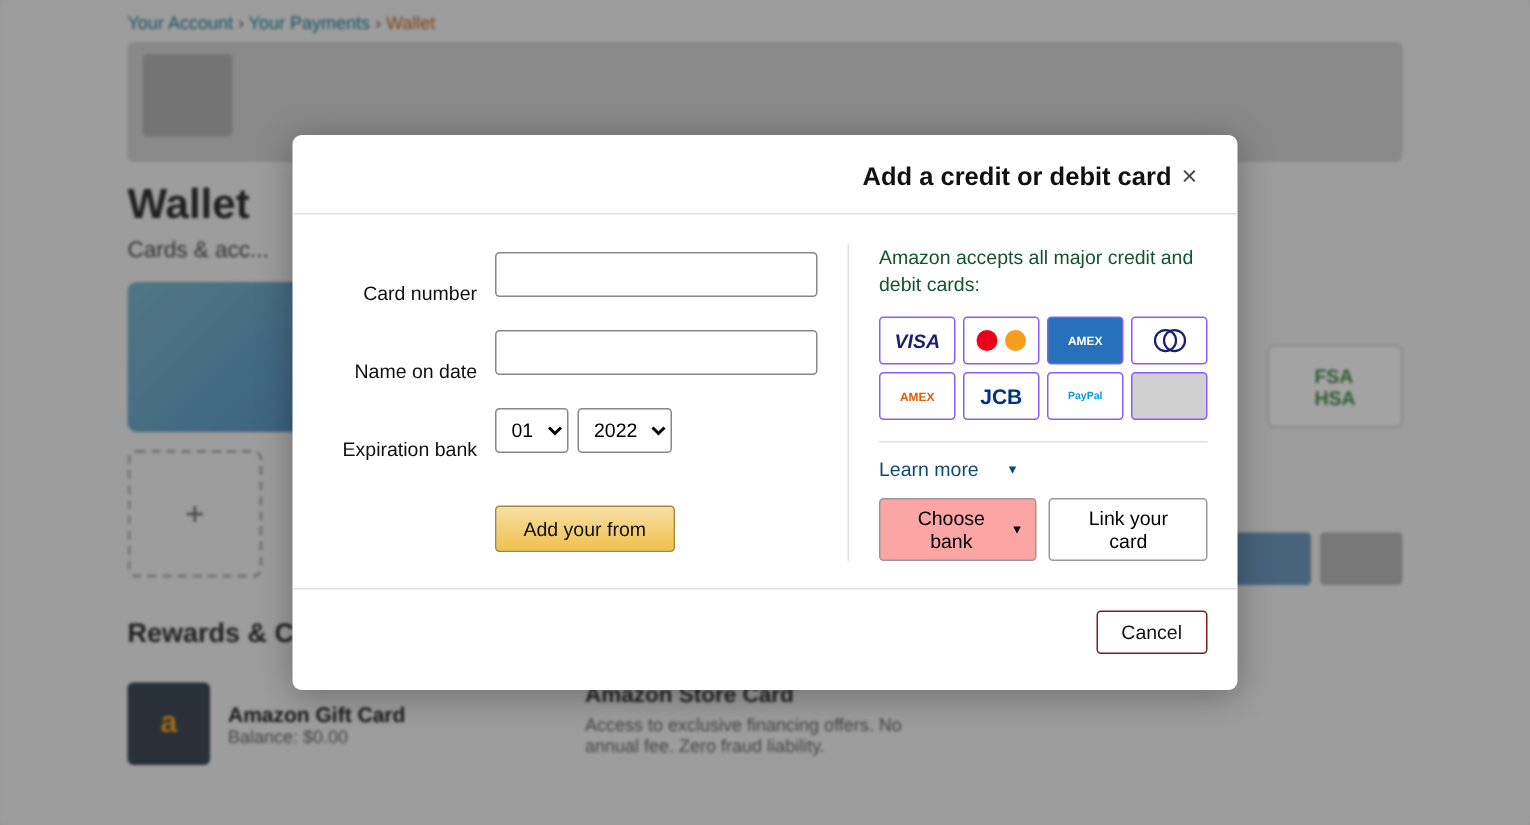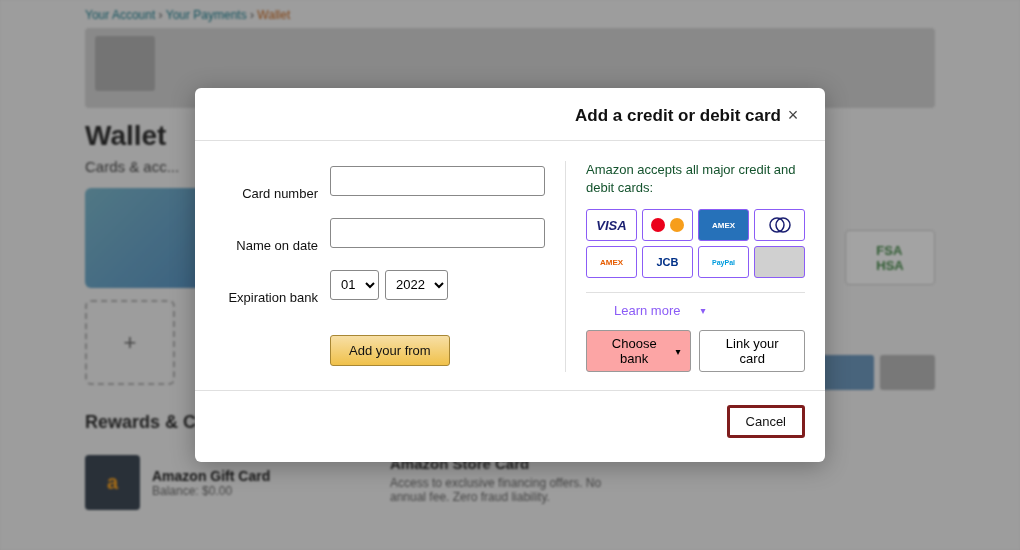--- a/index.html
+++ b/index.html
@@ -309,41 +309,40 @@
       background: #fff;
       overflow: hidden;
     }
     .visa-logo { color: #1a1f71; font-size: 13px; font-style: italic; }
     .mastercard-logo { position: relative; }
     .mc-left { width: 14px; height: 14px; border-radius: 50%; background: #eb001b; position: absolute; left: 8px; }
     .mc-right { width: 14px; height: 14px; border-radius: 50%; background: #f79e1b; position: absolute; right: 8px; }
     .amex-logo { background: #2671b9; color: #fff; font-size: 8px; font-weight: bold; }
     .diners-logo { background: #fff; }
     .discover-logo { color: #e65c00; font-size: 8px; font-weight: bold; }
-    .jcb-logo { color: #003087; font-size: 11px; font-weight: bold; }
+    .jcb-logo { color: #003087; font-size: 14px; font-weight: bold; }
     .paypal-logo { color: #003087; font-size: 7px; font-weight: bold; }
     .generic-logo { background: #c8c8c8; }
 
     .divider { border: none; border-top: 1px solid #e0e0e0; margin: 8px 0 10px 0; }
 
     .link-bank-title {
       font-size: 13px;
       font-weight: bold;
       color: #111;
       margin-bottom: 4px;
     }
     .learn-more {
       font-size: 13px;
-      color: #8b5cf6;
+      color: #0c4a6e;
       cursor: pointer;
       display: inline-flex;
       align-items: center;
       gap: 20px;
       margin-bottom: 12px;
-      margin-left: 28px;
     }
     .learn-more-chevron { font-size: 10px; }
 
     .bank-actions {
       display: flex;
       gap: 8px;
       align-items: center;
     }
     .choose-bank-btn {
       padding: 5px 10px;
@@ -370,21 +369,21 @@
     .modal-footer {
       display: flex;
       justify-content: flex-end;
       padding: 14px 20px 4px 20px;
       border-top: 1px solid #e0e0e0;
       margin-top: 18px;
     }
     .cancel-btn {
       padding: 6px 16px;
       background: #fff;
-      border: 3px solid #7f1d1d;
+      border: 1px solid #7f1d1d;
       border-radius: 3px;
       font-size: 13px;
       cursor: pointer;
       color: #111;
     }
 
     
     .bg-amex-cards {
       position: absolute;
       top: 355px;

